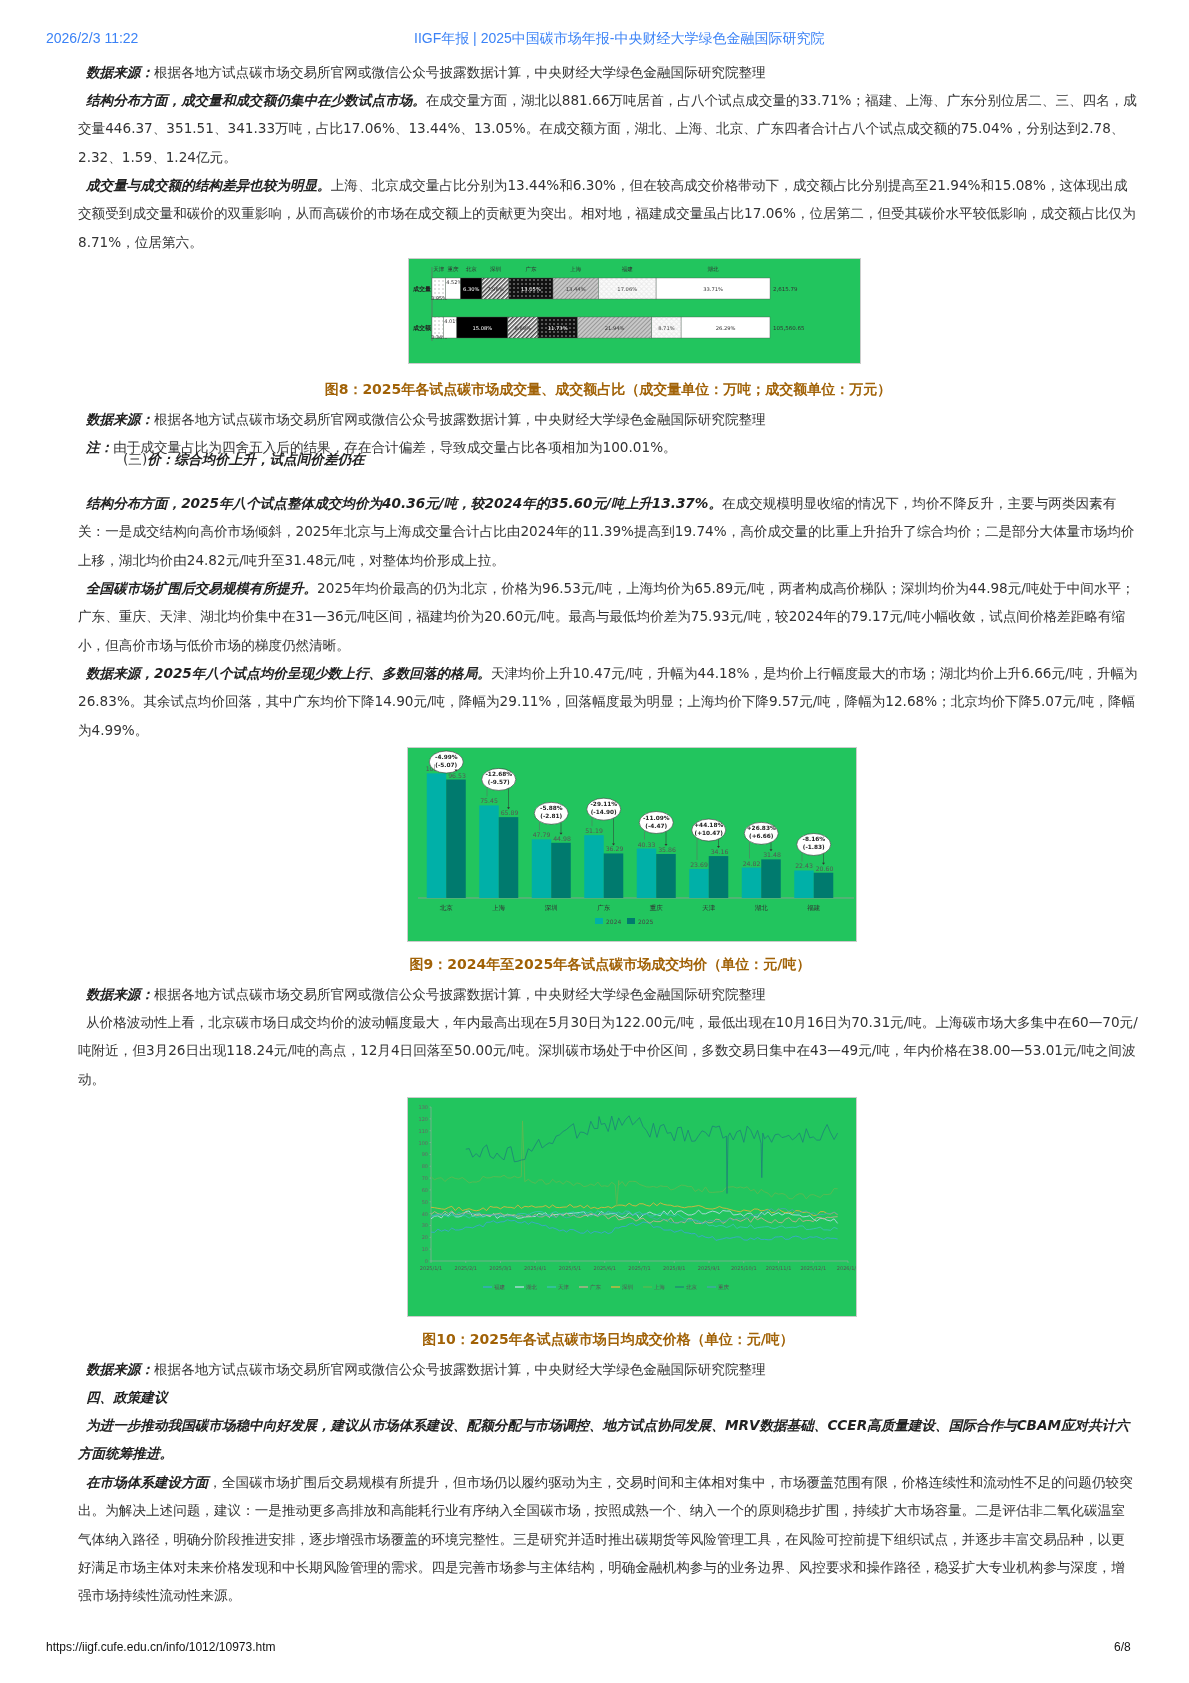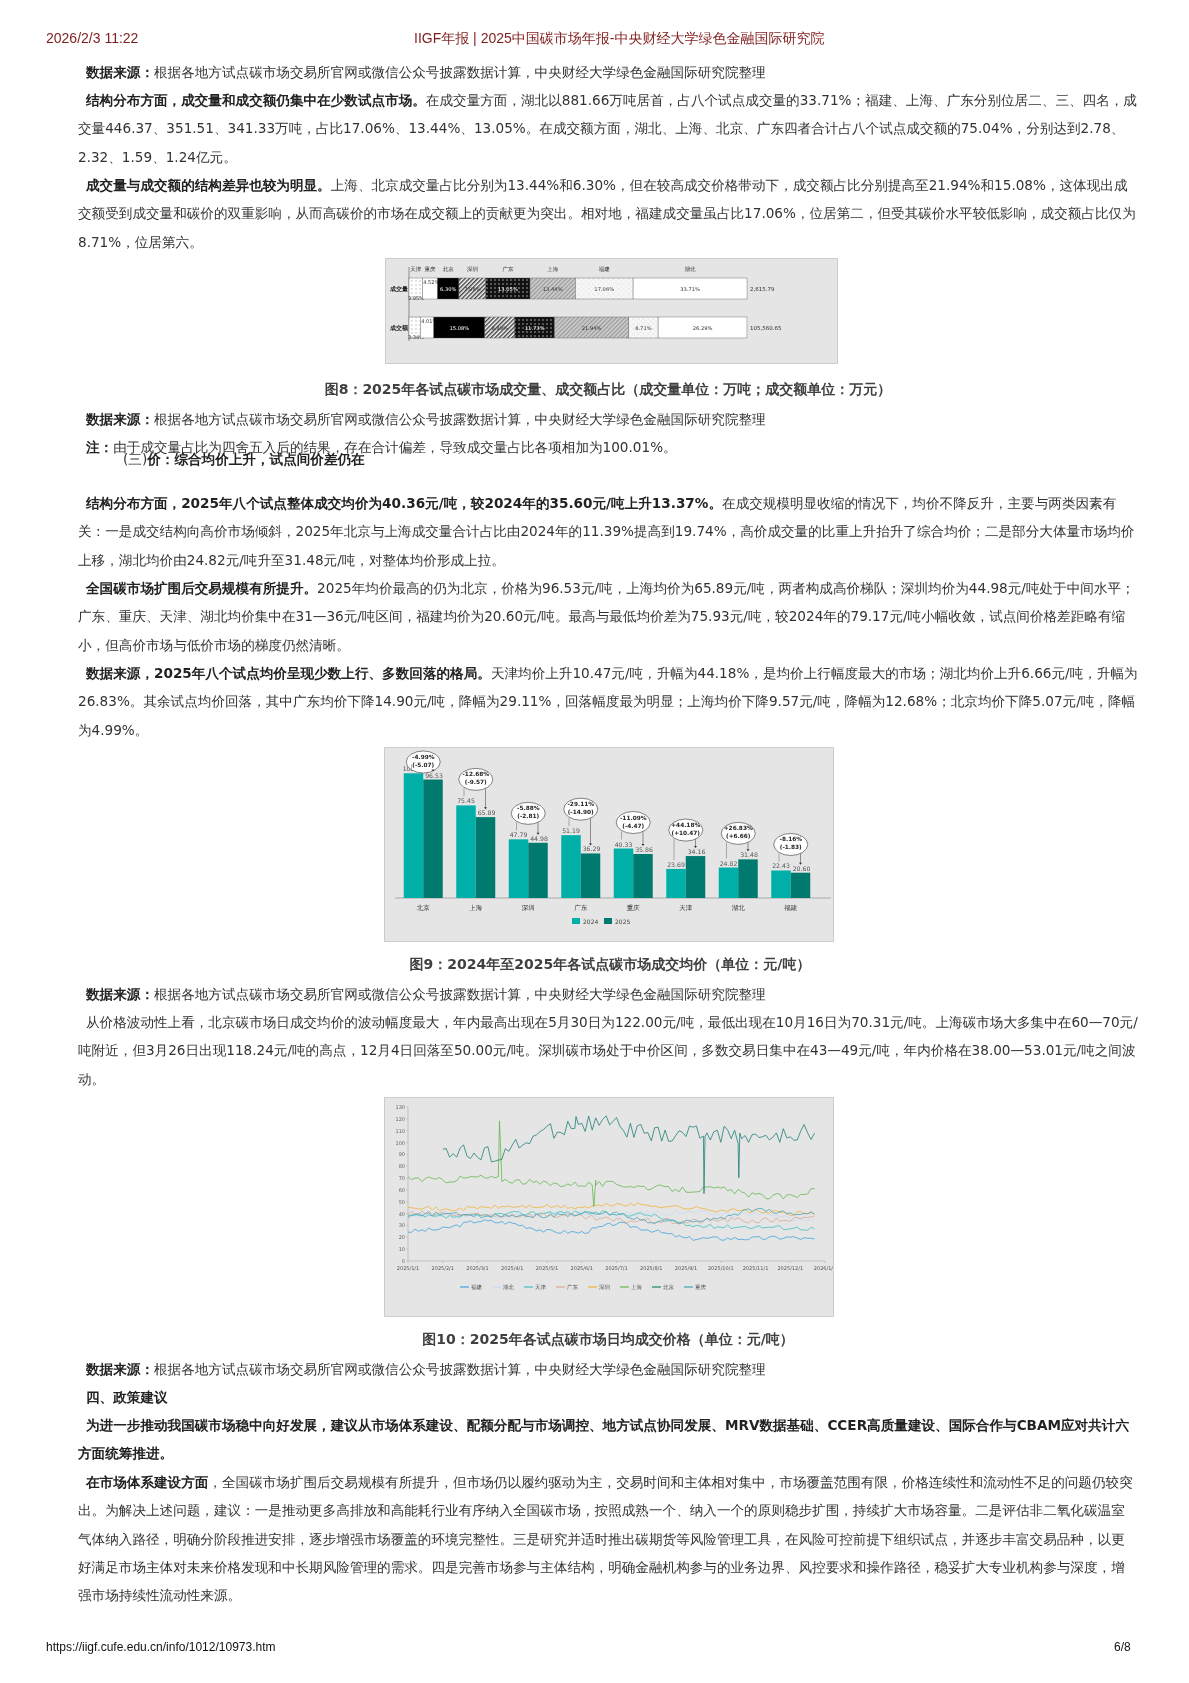--- a/index.html
+++ b/index.html
@@ -1,24 +1,24 @@
 <!DOCTYPE html>
 <html><head>
 <meta charset="utf-8">
 <style>
   html,body{margin:0;padding:0;background:#fff;}
   body{width:1189px;height:1683px;position:relative;overflow:hidden;font-family:"DejaVu Sans","Liberation Sans",sans-serif;color:#333;}
-  .hdr{position:absolute;top:30px;font-size:14px;color:#7f1d1d;font-family:"Liberation Sans","DejaVu Sans",sans-serif;}
+  .hdr{position:absolute;top:30px;font-size:14px;color:#3b82f6;font-family:"Liberation Sans","DejaVu Sans",sans-serif;}
   .ftr{position:absolute;top:1640px;font-size:12px;color:#111;font-family:"Liberation Sans","DejaVu Sans",sans-serif;}
   .content{position:absolute;left:78px;width:1060px;top:0;}
   .p{position:absolute;left:0;width:1060px;font-size:13.6px;line-height:28.3px;color:#333;text-indent:0;}
   .p.ind{text-indent:8px;}
-  .p b{color:#222;font-weight:bold;}
-  .cap{position:absolute;left:0;width:1060px;text-align:center;font-size:14px;font-weight:bold;color:#404040;}
-  .chart{position:absolute;border:1px solid #ccc;background:#e5e5e5;box-sizing:border-box;}
+  .p b{color:#222;font-weight:bold;font-style:italic;}
+  .cap{position:absolute;left:0;width:1060px;text-align:center;font-size:14px;font-weight:bold;color:#a16207;}
+  .chart{position:absolute;border:1px solid #ccc;background:#22c55e;box-sizing:border-box;margin-left:23px;}
   svg text{font-family:"DejaVu Sans","Liberation Sans",sans-serif;}
 </style>
 </head>
 <body>
 
 <div class="hdr" style="left:46px;">2026/2/3 11:22</div>
 <div class="hdr" style="left:414px;">IIGF年报 | 2025中国碳市场年报-中央财经大学绿色金融国际研究院</div>
 
 <div class="content">
 

